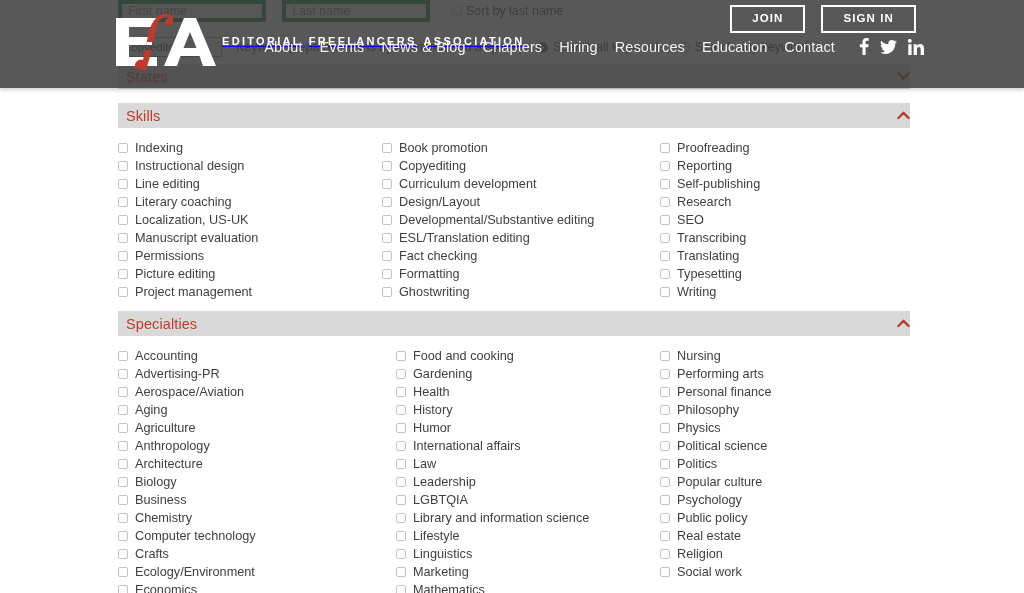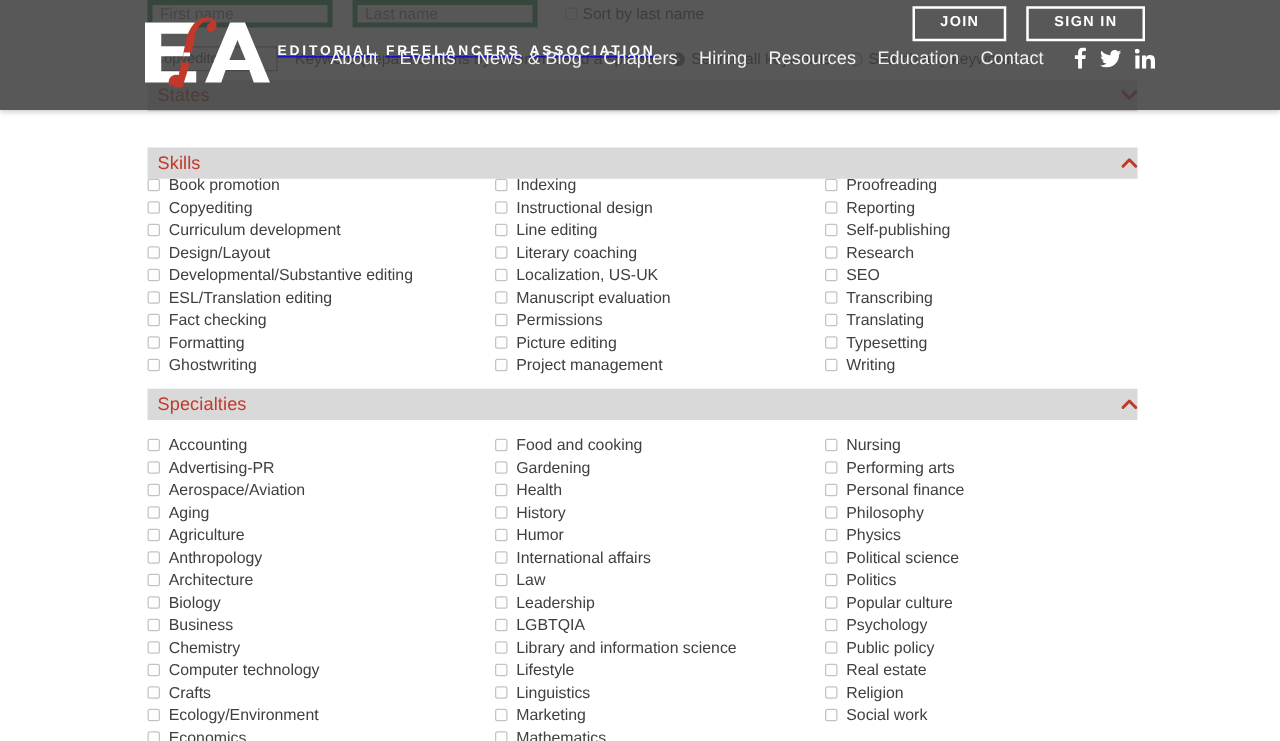--- a/index.html
+++ b/index.html
@@ -134,21 +134,21 @@
     letter-spacing: .1px;
   }
   .chev {
     margin-left: 7px;
     display: inline-block;
     line-height: 0;
   }
   .chev svg { display: block; }
 
   #bar-states  { top: 64px; z-index: 1; }
-  #bar-skills  { top: 103px; z-index: 1; margin-top: 15px; }
+  #bar-skills  { top: 103px; z-index: 1; }
   #bar-special { top: 311px; z-index: 1; }
 
   
   .cb-grid {
     position: absolute;
     left: 118px;
     width: 792px;
     display: flex;
     z-index: 1;
   }
@@ -309,20 +309,58 @@
   <div class="section-bar" id="bar-skills">
     <span class="section-title">Skills</span>
     <span class="chev">
       <svg width="13" height="9" viewBox="0 0 13 9">
         <path d="M1.4 7.0 L6.5 1.8 L11.6 7.0" stroke="#c0392b" stroke-width="2.4" fill="none" stroke-linecap="round" stroke-linejoin="round"></path>
       </svg>
     </span>
   </div>
 
   <div class="cb-grid" id="grid-skills">
+    <div class="cb-col c2">
+        <div class="cb-item">
+          <span class="cb-box"></span>
+          <span class="cb-text">Indexing</span>
+        </div>
+        <div class="cb-item">
+          <span class="cb-box"></span>
+          <span class="cb-text">Instructional design</span>
+        </div>
+        <div class="cb-item">
+          <span class="cb-box"></span>
+          <span class="cb-text">Line editing</span>
+        </div>
+        <div class="cb-item">
+          <span class="cb-box"></span>
+          <span class="cb-text">Literary coaching</span>
+        </div>
+        <div class="cb-item">
+          <span class="cb-box"></span>
+          <span class="cb-text">Localization, US-UK</span>
+        </div>
+        <div class="cb-item">
+          <span class="cb-box"></span>
+          <span class="cb-text">Manuscript evaluation</span>
+        </div>
+        <div class="cb-item">
+          <span class="cb-box"></span>
+          <span class="cb-text">Permissions</span>
+        </div>
+        <div class="cb-item">
+          <span class="cb-box"></span>
+          <span class="cb-text">Picture editing</span>
+        </div>
+        <div class="cb-item">
+          <span class="cb-box"></span>
+          <span class="cb-text">Project management</span>
+        </div>
+      </div>
     <div class="cb-col c1">
         <div class="cb-item">
           <span class="cb-box"></span>
           <span class="cb-text">Book promotion</span>
         </div>
         <div class="cb-item">
           <span class="cb-box"></span>
           <span class="cb-text">Copyediting</span>
         </div>
         <div class="cb-item">
@@ -345,58 +383,20 @@
           <span class="cb-box"></span>
           <span class="cb-text">Fact checking</span>
         </div>
         <div class="cb-item">
           <span class="cb-box"></span>
           <span class="cb-text">Formatting</span>
         </div>
         <div class="cb-item">
           <span class="cb-box"></span>
           <span class="cb-text">Ghostwriting</span>
-        </div>
-      </div>
-    <div class="cb-col c2">
-        <div class="cb-item">
-          <span class="cb-box"></span>
-          <span class="cb-text">Indexing</span>
-        </div>
-        <div class="cb-item">
-          <span class="cb-box"></span>
-          <span class="cb-text">Instructional design</span>
-        </div>
-        <div class="cb-item">
-          <span class="cb-box"></span>
-          <span class="cb-text">Line editing</span>
-        </div>
-        <div class="cb-item">
-          <span class="cb-box"></span>
-          <span class="cb-text">Literary coaching</span>
-        </div>
-        <div class="cb-item">
-          <span class="cb-box"></span>
-          <span class="cb-text">Localization, US-UK</span>
-        </div>
-        <div class="cb-item">
-          <span class="cb-box"></span>
-          <span class="cb-text">Manuscript evaluation</span>
-        </div>
-        <div class="cb-item">
-          <span class="cb-box"></span>
-          <span class="cb-text">Permissions</span>
-        </div>
-        <div class="cb-item">
-          <span class="cb-box"></span>
-          <span class="cb-text">Picture editing</span>
-        </div>
-        <div class="cb-item">
-          <span class="cb-box"></span>
-          <span class="cb-text">Project management</span>
         </div>
       </div>
     <div class="cb-col c3">
         <div class="cb-item">
           <span class="cb-box"></span>
           <span class="cb-text">Proofreading</span>
         </div>
         <div class="cb-item">
           <span class="cb-box"></span>
           <span class="cb-text">Reporting</span>

